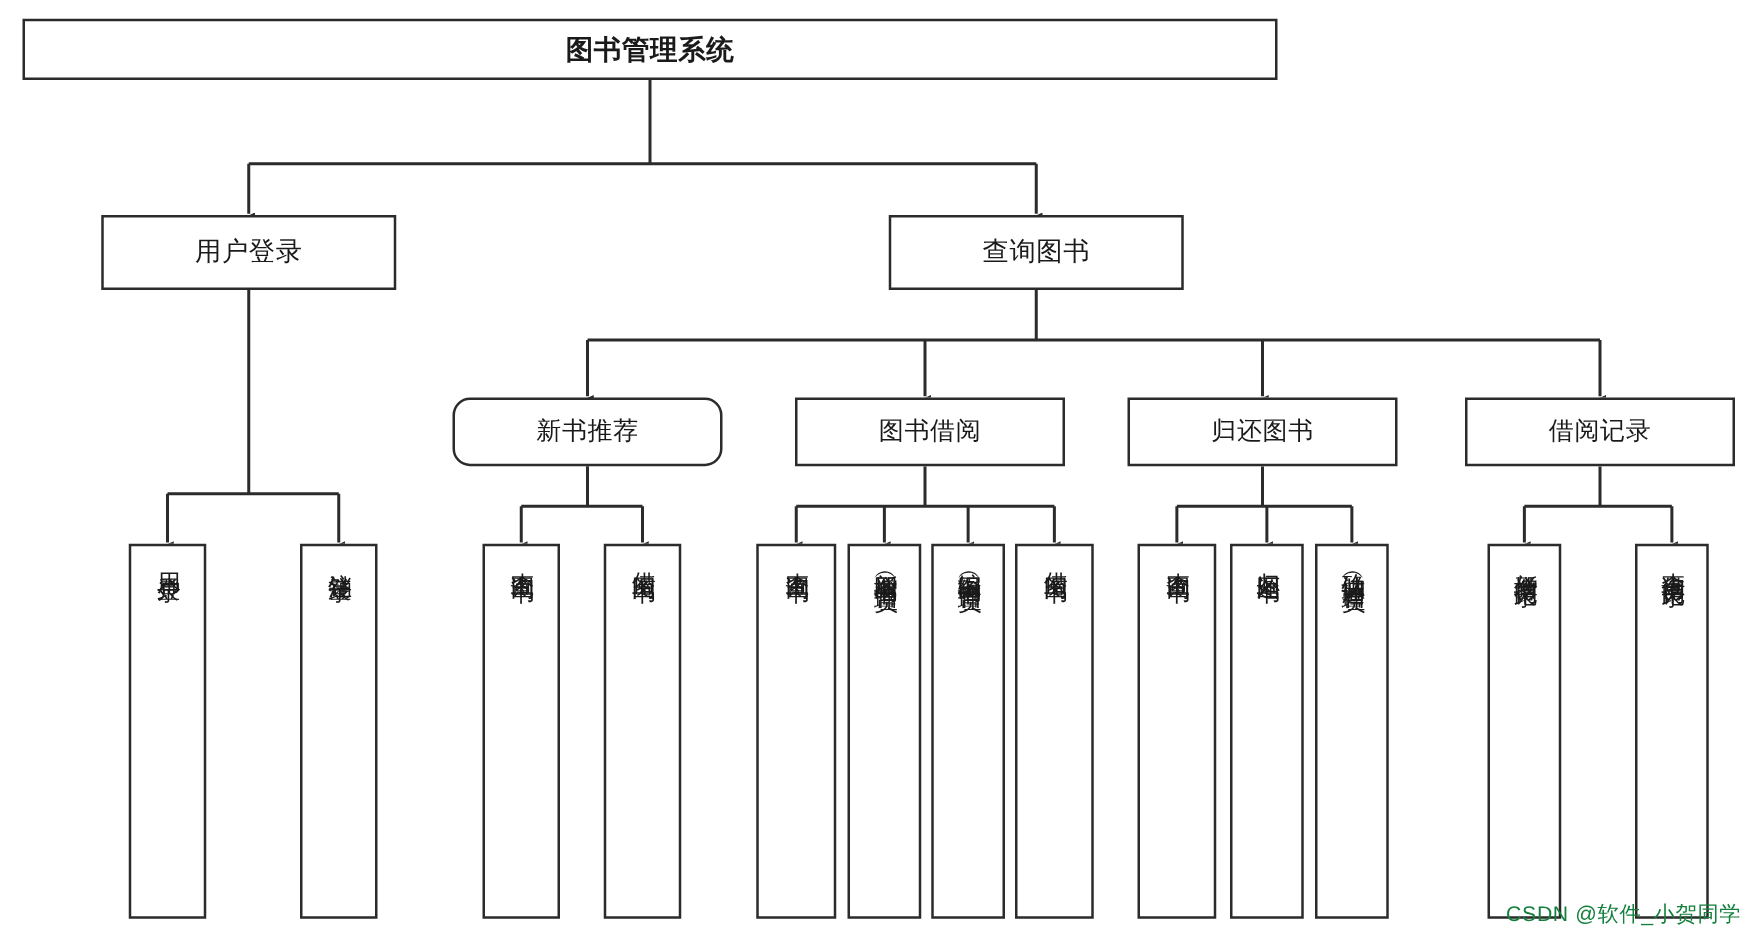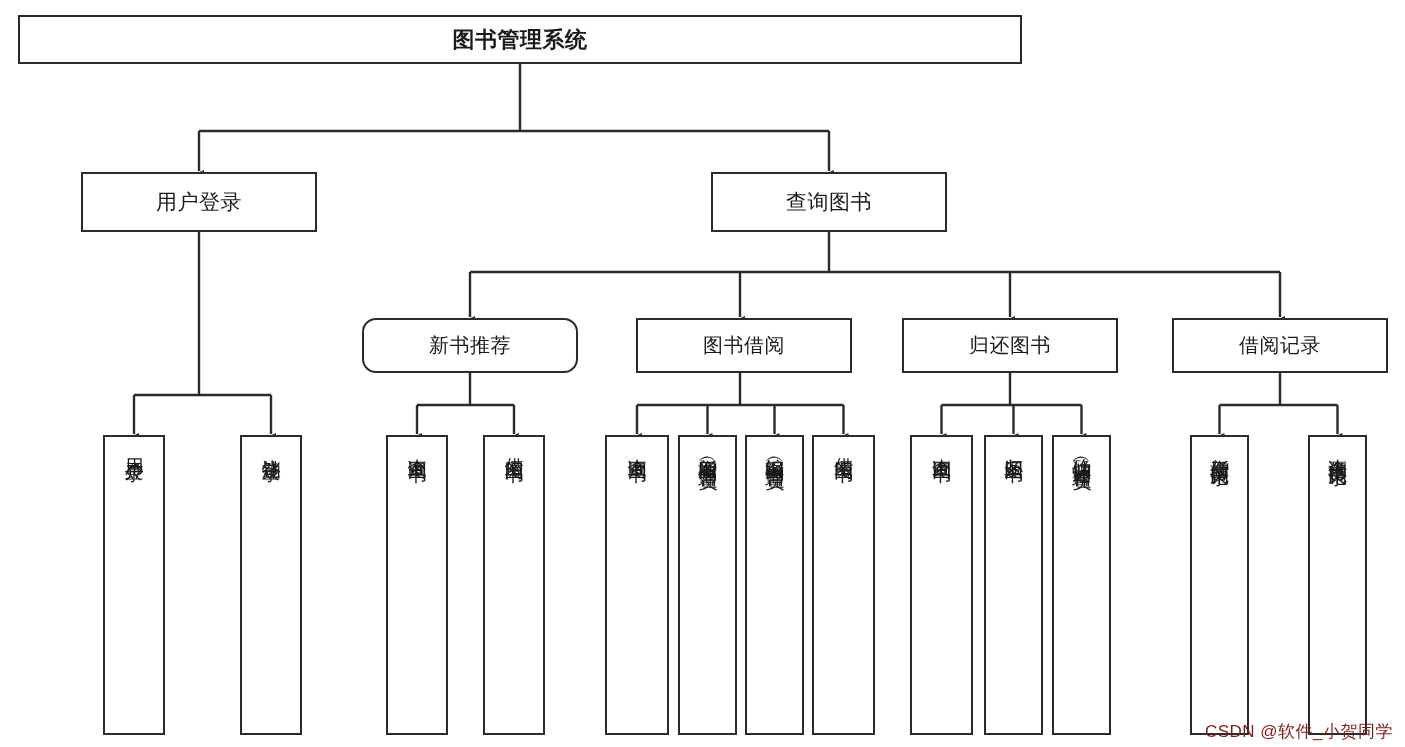--- a/index.html
+++ b/index.html
@@ -59,21 +59,21 @@
     top: 0;
     width: 1405px;
     height: 747px;
     pointer-events: none;
   }
   .watermark {
     position: absolute;
     right: 12px;
     bottom: 4px;
     font-size: 17px;
-    color: #7f1d1d;
+    color: #15803d;
     letter-spacing: 0.5px;
     white-space: nowrap;
     font-family: "Liberation Sans", "DejaVu Sans", sans-serif;
   }
 </style>
 </head>
 <body>
 
 <div id="diagram-root">
   <svg id="edges" viewBox="0 0 1405 747" width="1405" height="747" xmlns="http://www.w3.org/2000/svg">

